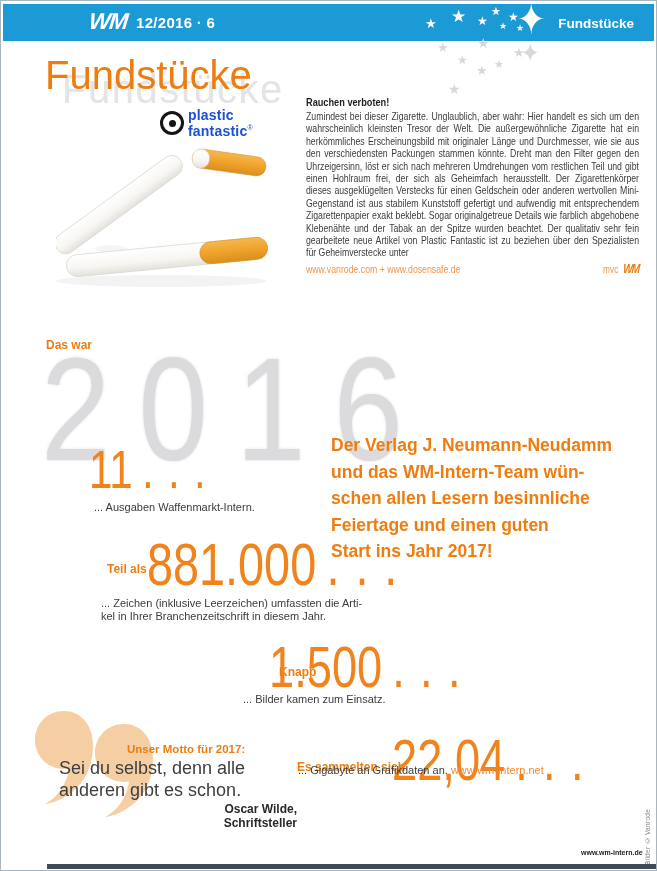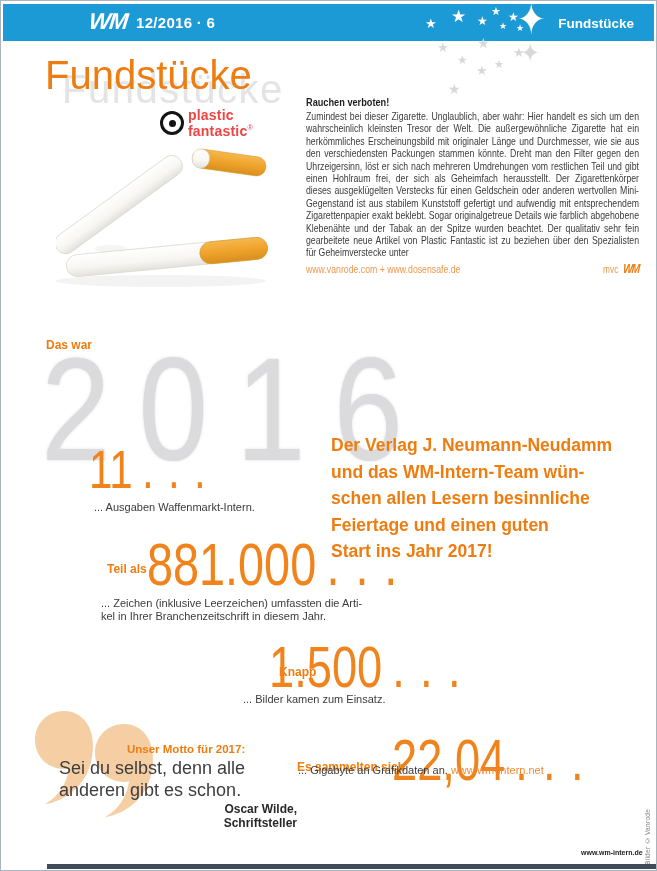--- a/index.html
+++ b/index.html
@@ -18,21 +18,21 @@
   .star.white { color:#ffffff; }
   .star.gray { color:#D8D8DA; }
   
   .title-echo { position:absolute; left:61px; top:66px; font-size:40px; color:#E4E4E6; letter-spacing:1.5px; }
   .title-main { position:absolute; left:44px; top:52px; font-size:40px; color:#EE7D11; }
   
   .photo { position:absolute; left:55px; top:96px; width:248px; height:210px; }
   .pf-logo { position:absolute; left:104px; top:12px; display:flex; gap:4px; align-items:flex-start; }
   .pf-icon { width:24px; height:24px; border:3.5px solid #141414; border-radius:50%; position:relative; box-sizing:border-box; margin-top:2px; flex:0 0 auto; }
   .pf-icon::after { content:""; position:absolute; left:50%; top:50%; width:7px; height:7px; margin:-3.5px 0 0 -3.5px; background:#141414; border-radius:50%; }
-  .pf-text { font-weight:700; color:#ef4444; font-size:14px; line-height:12.5px; letter-spacing:0.2px; }
+  .pf-text { font-weight:700; color:#1d4ed8; font-size:14px; line-height:12.5px; letter-spacing:0.2px; }
   .pf-reg { font-size:7px; vertical-align:super; font-weight:400; }
   
   .article { position:absolute; left:305px; top:94px; width:333px; }
   .article-inner { width:420px; transform:scaleX(0.7929); transform-origin:0 0; }
   .headline { font-size:11.6px; font-weight:700; color:#1E1E20; margin:0 0 2px 0; }
   .body-text { font-size:11px; line-height:12.4px; text-align:justify; color:#3B3B3D; }
   .links-row { display:flex; justify-content:space-between; align-items:baseline; margin-top:2px; width:420px; }
   .article-links { color:#F0964A; font-size:11px; cursor:pointer; }
   .byline { color:#F0964A; font-size:10.5px; display:flex; gap:6px; align-items:baseline; }
   .byline .wm-logo { color:#EE7D11; font-size:13px; }

